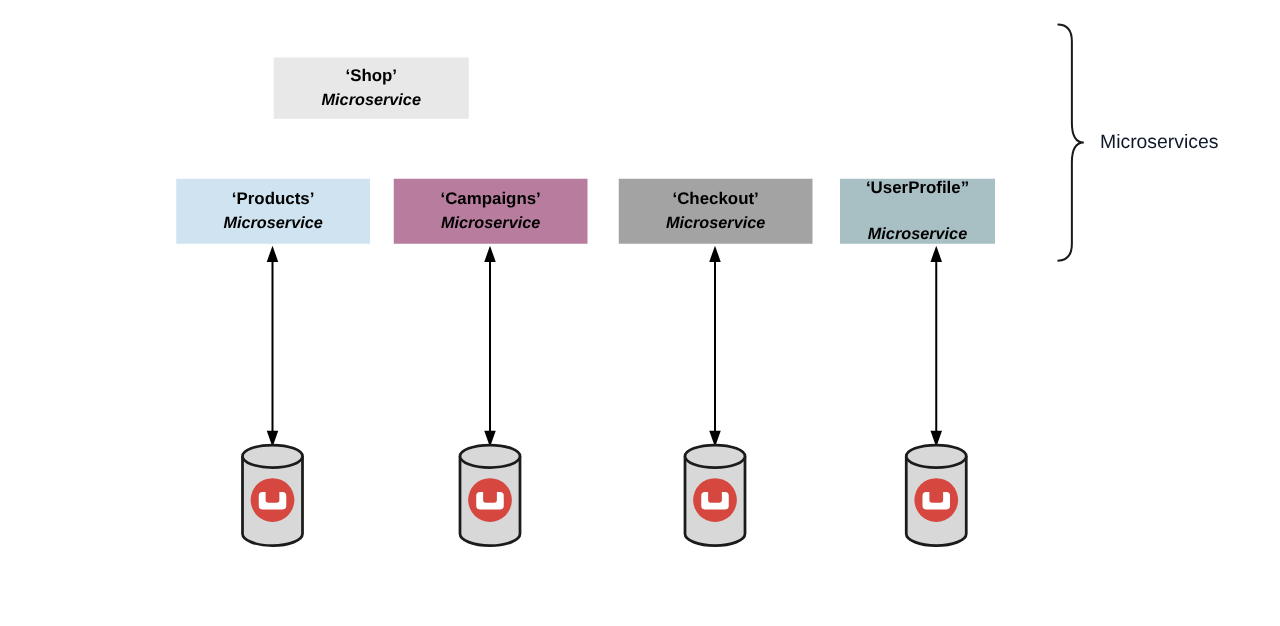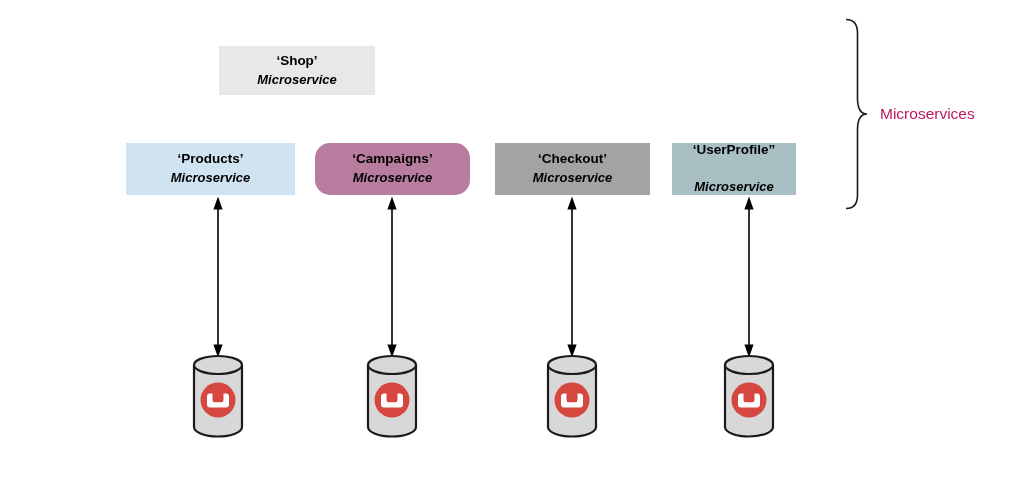--- a/index.html
+++ b/index.html
@@ -12,49 +12,49 @@
     margin-left:12px;
   }
   .svc-box{
     position:absolute;
     display:flex;flex-direction:column;align-items:center;justify-content:center;
     text-align:center;color:#000;
   }
   .svc-box .svc-name{font-weight:bold;font-size:13.5px;line-height:1.4;}
   .svc-box .svc-type{font-style:italic;font-size:13px;line-height:1.4;font-weight:bold;}
   .box-shop{left:207px;top:46px;width:156px;height:49px;}
-  .box-0{left:114px;top:143px;width:169px;height:52px;}
+  .box-0{left:129px;top:143px;width:155px;height:52px;}
   .box-1{left:303px;top:143px;width:155px;height:52px;}
   .box-2{left:483px;top:143px;width:155px;height:52px;}
   .box-3{left:660px;top:143px;width:124px;height:52px;gap:18px;}
   .arrow{position:absolute;top:196px;}
   .arrow-0{left:198px;} .arrow-1{left:372px;} .arrow-2{left:552px;} .arrow-3{left:729px;}
   .cyl{position:absolute;top:354px;}
   .cyl-0{left:179px;} .cyl-1{left:353px;} .cyl-2{left:533px;} .cyl-3{left:710px;}
   .brace{position:absolute;left:832px;top:18px;}
   .group-label{
     position:absolute;left:868px;top:105px;
-    font-size:15.5px;color:#be185d;white-space:nowrap;
+    font-size:15.5px;color:#0f172a;white-space:nowrap;
   }
 </style>
 </head>
 <body>
 
 <div class="stage">
 
   <div class="svc-box box-shop" style="background-color: rgb(232, 232, 232);">
     <div class="svc-name">‘Shop’</div>
     <div class="svc-type">Microservice</div>
   </div>
 
   <div class="svc-box box-0" style="background-color: rgb(207, 227, 241);">
     <div class="svc-name">‘Products’</div>
     <div class="svc-type">Microservice</div>
   </div>
-  <div class="svc-box box-1" style="background-color: rgb(184, 125, 158); border-radius: 15px;">
+  <div class="svc-box box-1" style="background-color: rgb(184, 125, 158);">
     <div class="svc-name">‘Campaigns’</div>
     <div class="svc-type">Microservice</div>
   </div>
   <div class="svc-box box-2" style="background-color: #a3a3a3;">
     <div class="svc-name">‘Checkout’</div>
     <div class="svc-type">Microservice</div>
   </div>
   <div class="svc-box box-3" style="background-color: rgb(168, 191, 196);">
     <div class="svc-name">‘UserProfile”</div>
     <div class="svc-type">Microservice</div>

